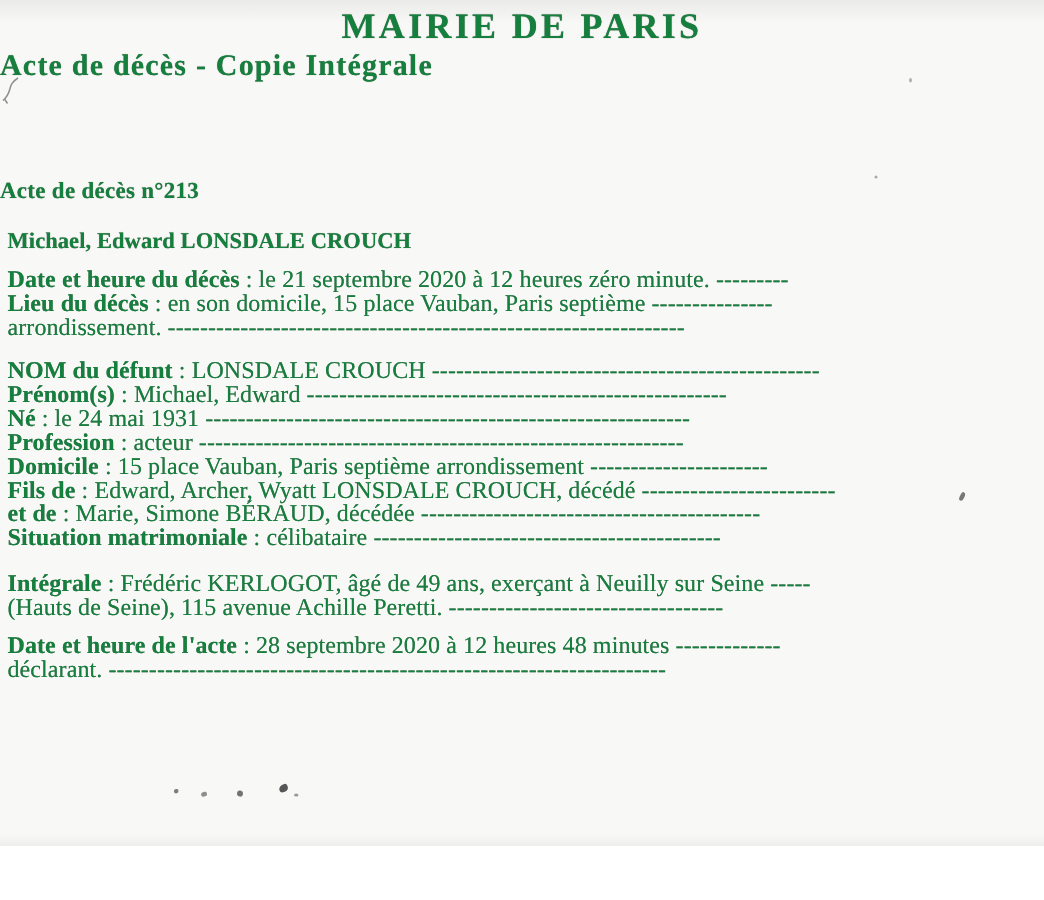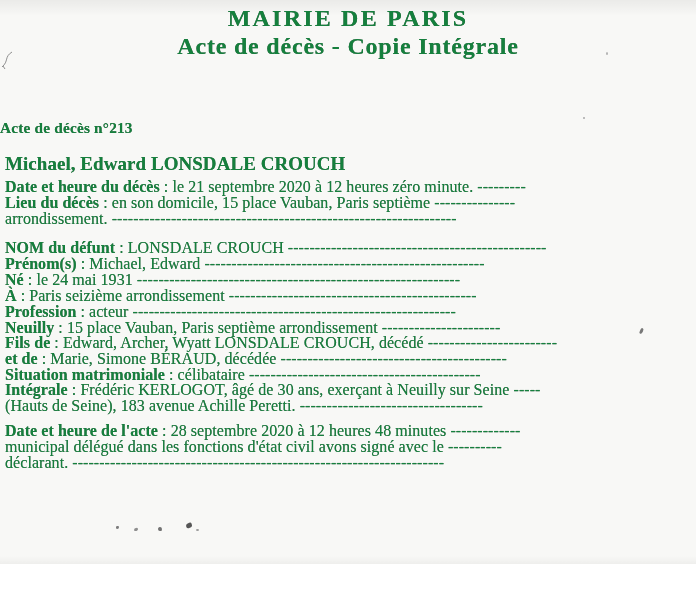--- a/index.html
+++ b/index.html
@@ -25,34 +25,34 @@
   }
   .doc-title {
     position:absolute; top:5px; left:0; width:100%;
     text-align:center;
     font-size:24px; font-weight:bold; letter-spacing:2.2px;
     white-space:pre;
     text-shadow:0 0 0.6px rgba(0,0,0,0.6);
   }
   .doc-subtitle {
     position:absolute; top:33px; left:0; width:100%;
-    text-align:center;
-    font-size:24px; font-weight:bold; letter-spacing:0.8px;
+    text-align:left;
+    font-size:20px; font-weight:bold; letter-spacing:0.8px;
     white-space:pre;
     text-shadow:0 0 0.5px rgba(0,0,0,0.55);
   }
   .act-number {
     position:absolute; top:119px; left:0;
     font-size:15.3px; font-weight:bold; letter-spacing:0.2px;
     white-space:pre;
     text-shadow:0 0 0.5px rgba(0,0,0,0.55);
   }
   .deceased-name {
     position:absolute; top:153px; left:5px;
-    font-size:19px; font-weight:bold; letter-spacing:0.05px;
+    font-size:15px; font-weight:bold; letter-spacing:0.05px;
     white-space:pre;
     text-shadow:0 0 0.5px rgba(0,0,0,0.55);
   }
   .block {
     position:absolute; left:5px;
     font-size:16px; line-height:15.9px;
     letter-spacing:0.06px;
     text-shadow:0 0 0.4px rgba(0,0,0,0.5);
   }
   .tline { white-space:pre; }
@@ -109,36 +109,34 @@
   <div class="block" id="section-deces">
     <div class="tline"><span class="lbl">Date et heure du décès</span><span> : le 21 septembre 2020 à 12 heures zéro minute. ---------</span></div>
     <div class="tline"><span class="lbl">Lieu du décès</span><span> : en son domicile, 15 place Vauban, Paris septième ---------------</span></div>
     <div class="tline"><span class="lbl"></span><span>arrondissement. ----------------------------------------------------------------</span></div>
   </div>
 
   <div class="block" id="section-defunt">
     <div class="tline"><span class="lbl">NOM du défunt</span><span> : LONSDALE CROUCH ------------------------------------------------</span></div>
     <div class="tline"><span class="lbl">Prénom(s)</span><span> : Michael, Edward ----------------------------------------------------</span></div>
     <div class="tline"><span class="lbl">Né</span><span> : le 24 mai 1931 ------------------------------------------------------------</span></div>
-    <div class="tline"><span class="lbl">À</span><span> : Paris seizième arrondissement ----------------------------------------------</span></div>
     <div class="tline"><span class="lbl">Profession</span><span> : acteur ------------------------------------------------------------</span></div>
-    <div class="tline"><span class="lbl">Neuilly</span><span> : 15 place Vauban, Paris septième arrondissement ----------------------</span></div>
+    <div class="tline"><span class="lbl">Domicile</span><span> : 15 place Vauban, Paris septième arrondissement ----------------------</span></div>
     <div class="tline"><span class="lbl">Fils de</span><span> : Edward, Archer, Wyatt LONSDALE CROUCH, décédé ------------------------</span></div>
     <div class="tline"><span class="lbl">et de</span><span> : Marie, Simone BÉRAUD, décédée ------------------------------------------</span></div>
     <div class="tline"><span class="lbl">Situation matrimoniale</span><span> : célibataire -------------------------------------------</span></div>
   </div>
 
   <div class="block" id="section-declarant">
-    <div class="tline"><span class="lbl">Intégrale</span><span> : Frédéric KERLOGOT, âgé de 30 ans, exerçant à Neuilly sur Seine -----</span></div>
-    <div class="tline"><span class="lbl"></span><span>(Hauts de Seine), 183 avenue Achille Peretti. ----------------------------------</span></div>
+    <div class="tline"><span class="lbl">Intégrale</span><span> : Frédéric KERLOGOT, âgé de 49 ans, exerçant à Neuilly sur Seine -----</span></div>
+    <div class="tline"><span class="lbl"></span><span>(Hauts de Seine), 115 avenue Achille Peretti. ----------------------------------</span></div>
   </div>
 
   <div class="block" id="section-acte">
     <div class="tline"><span class="lbl">Date et heure de l'acte</span><span> : 28 septembre 2020 à 12 heures 48 minutes -------------</span></div>
-    <div class="tline"><span class="lbl"></span><span>municipal délégué dans les fonctions d'état civil avons signé avec le ----------</span></div>
     <div class="tline"><span class="lbl"></span><span>déclarant. ---------------------------------------------------------------------</span></div>
   </div>
 
   <div class="footer">
     
     
   </div>
 
 </div>
 

